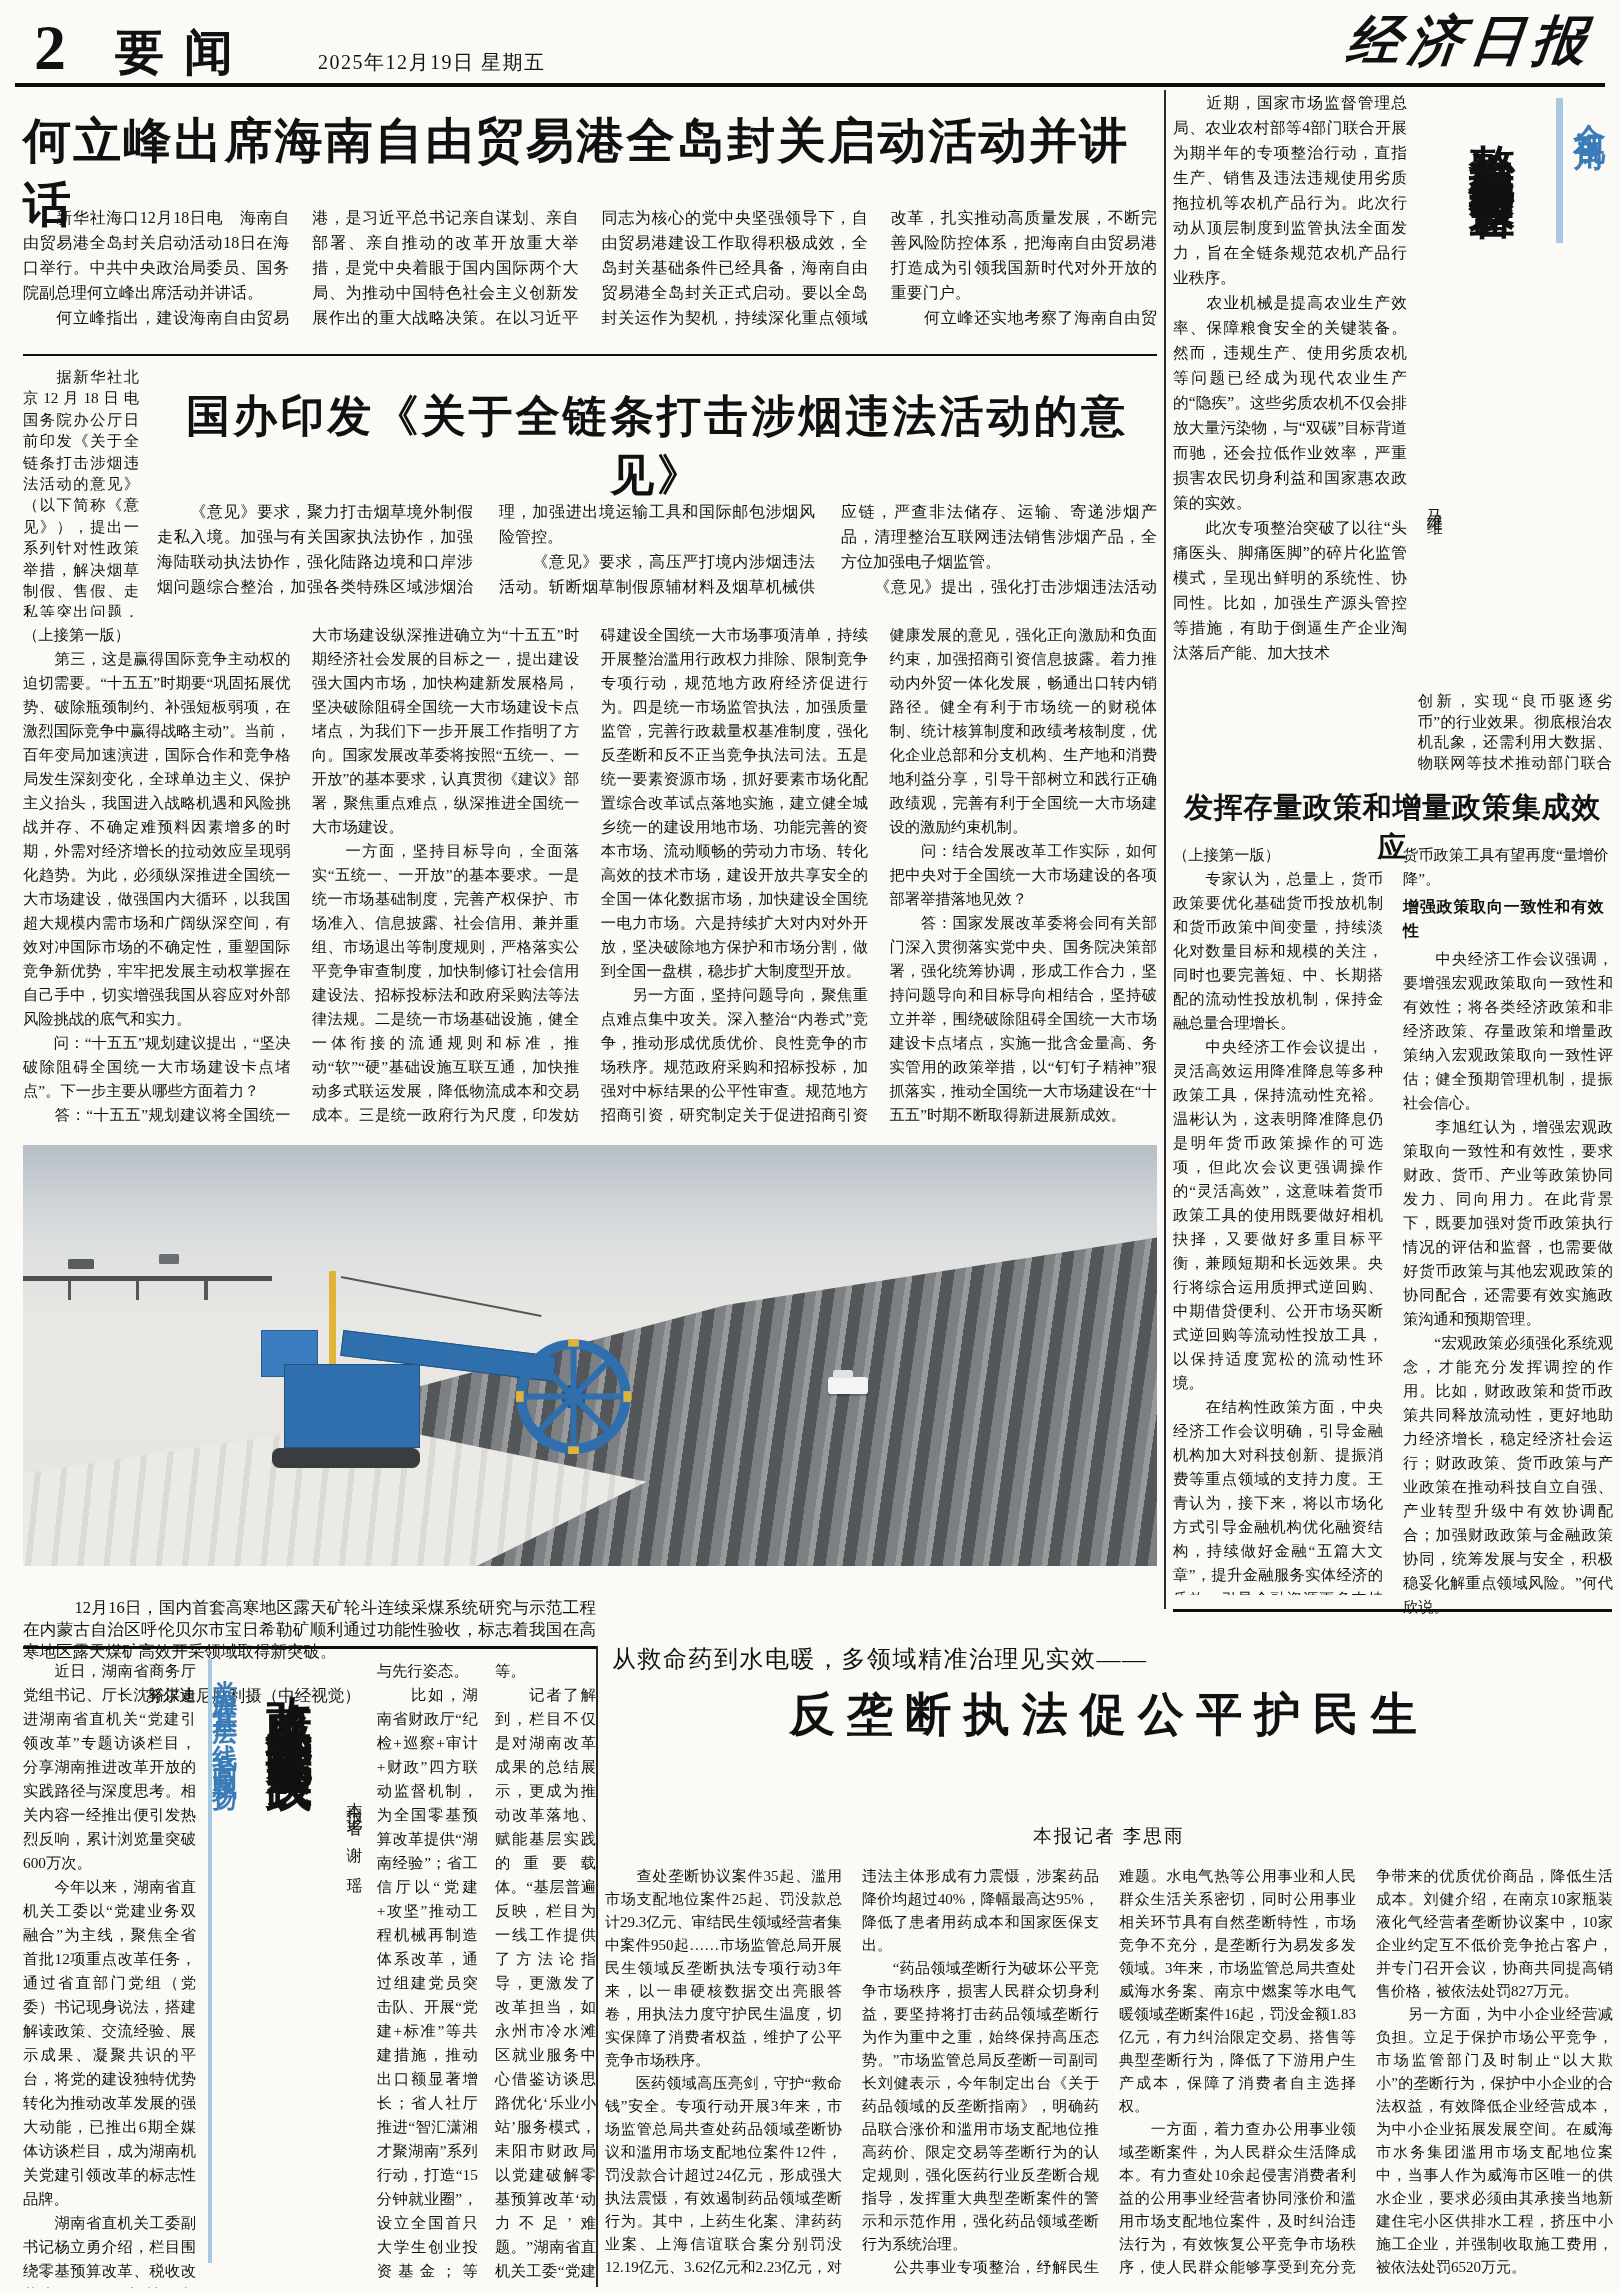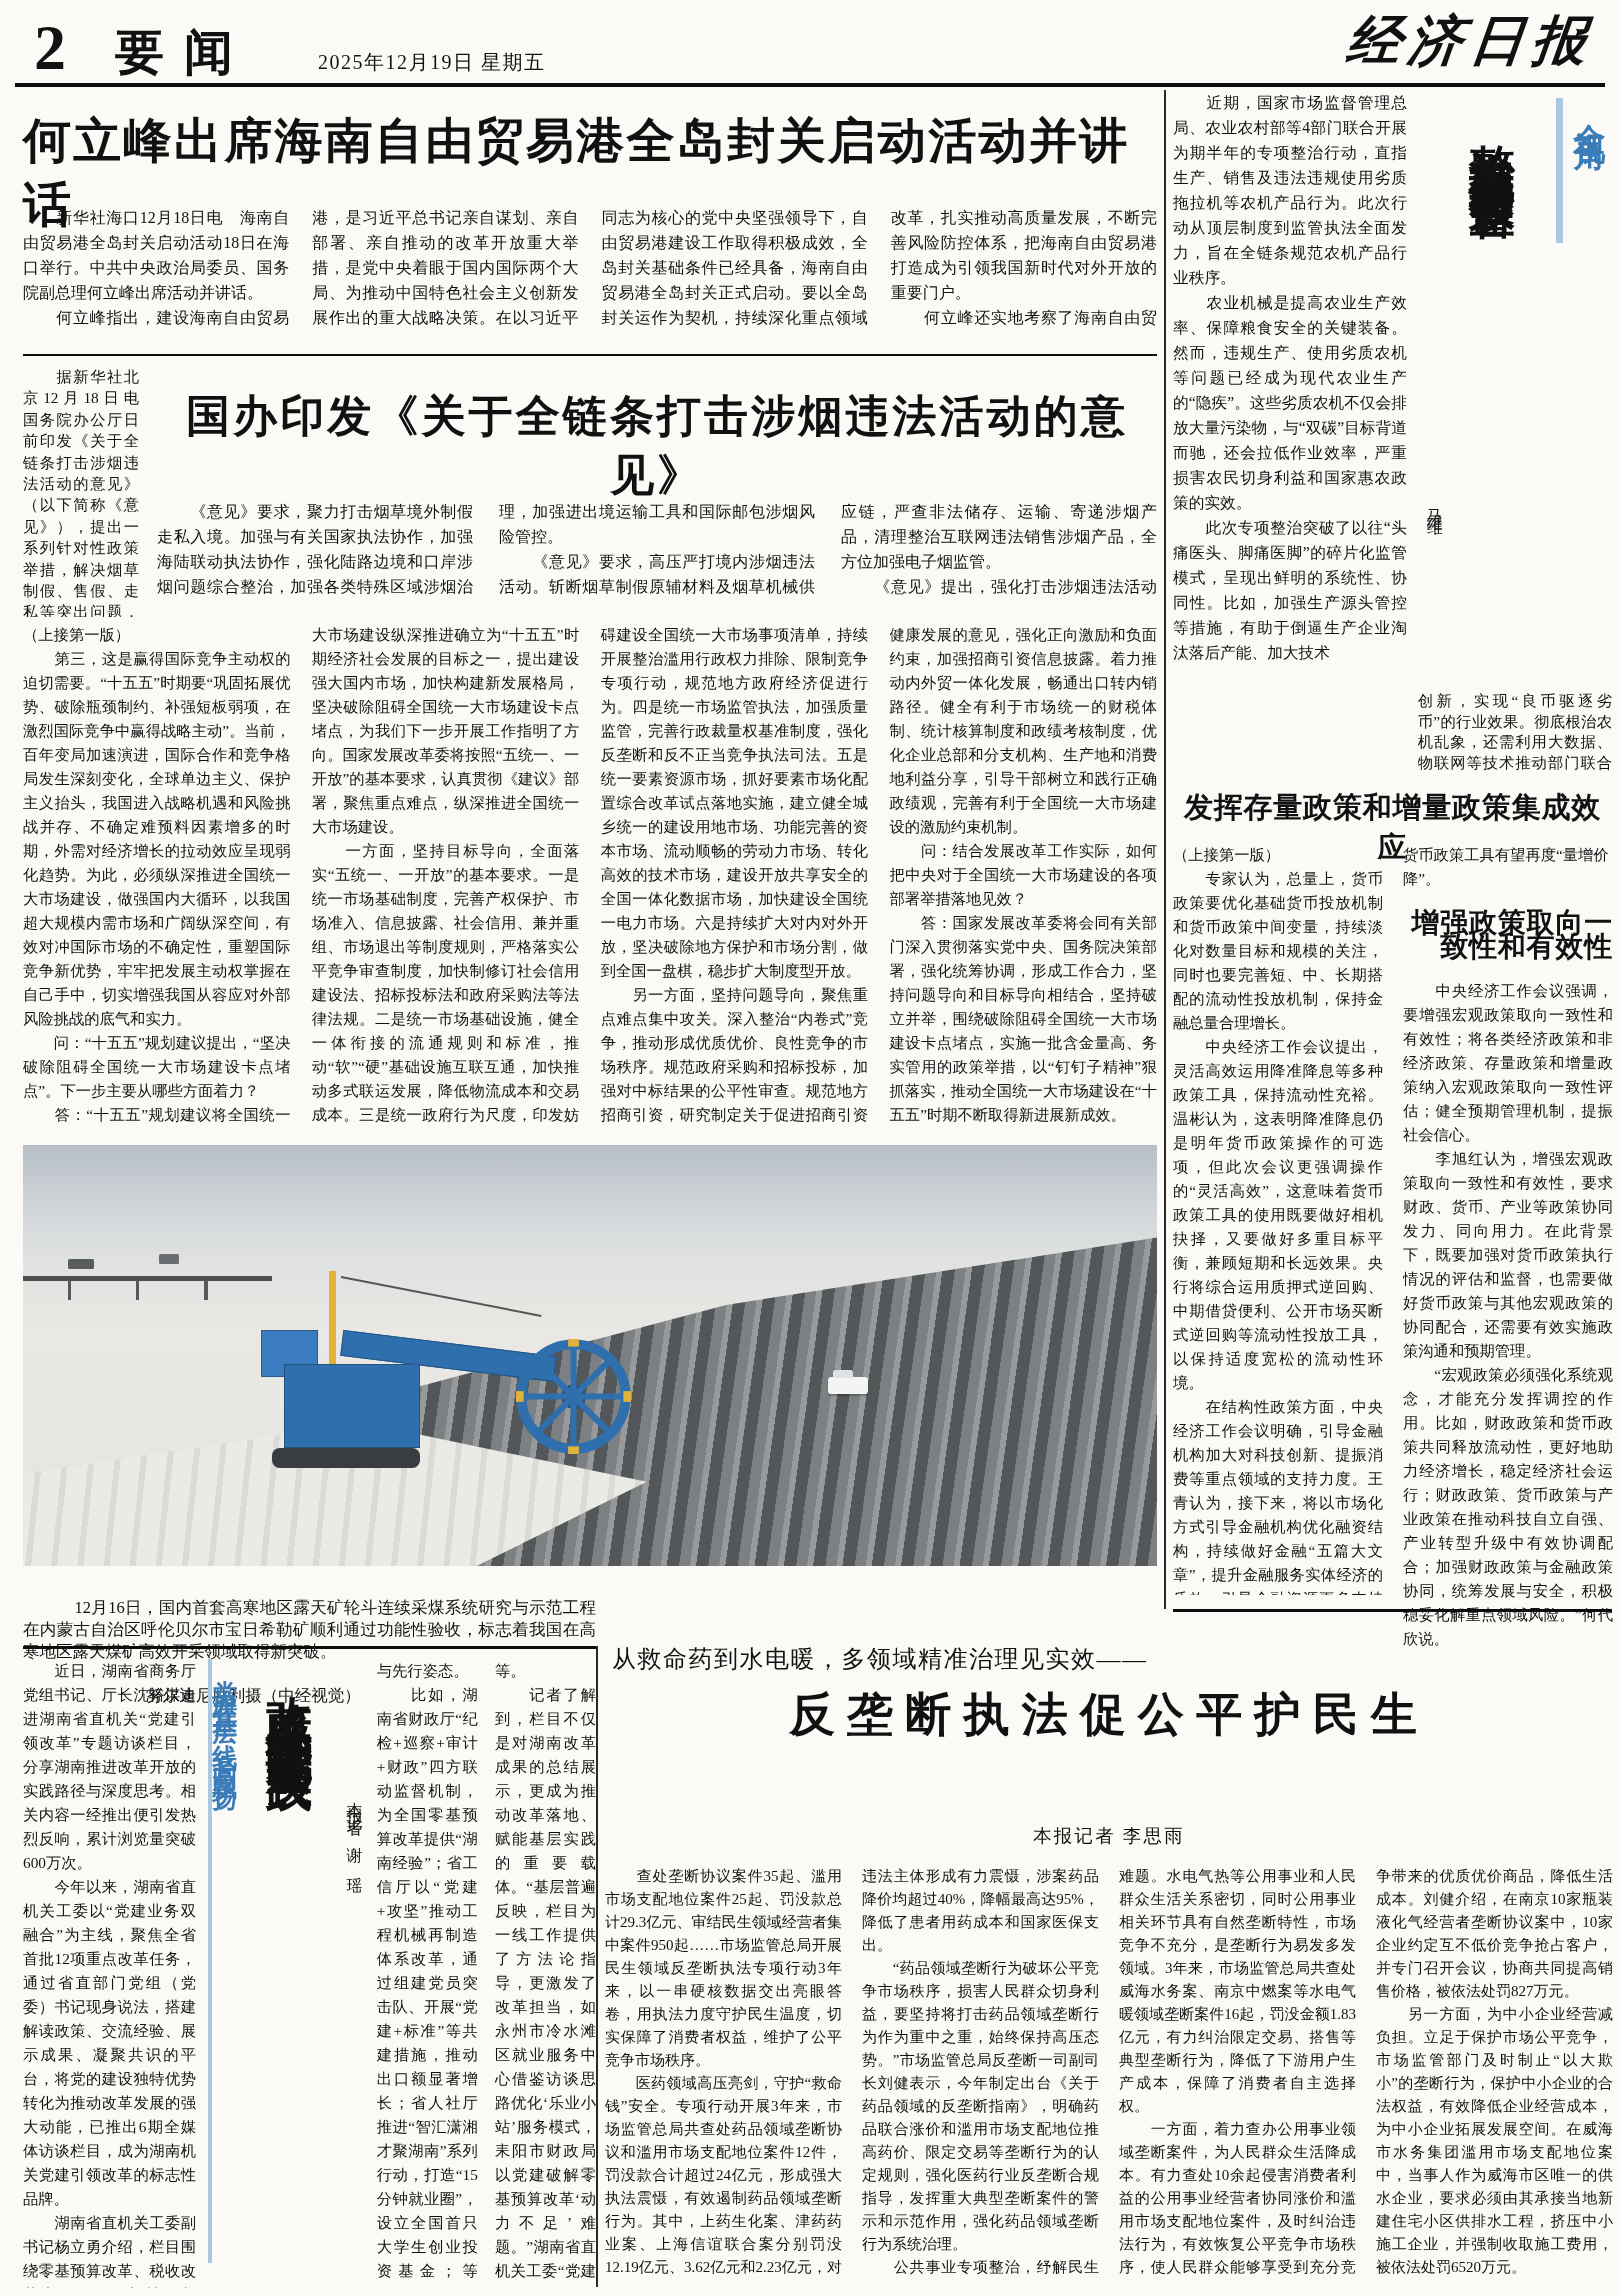--- a/index.html
+++ b/index.html
@@ -89,21 +89,21 @@
              color:var(--blue);letter-spacing:7.7px;border-left:7.7px solid var(--lightblue);padding-left:4.6px;height:145px;}
   .jin-title{position:absolute;left:44px;top:18.4px;writing-mode:vertical-rl;font-size:46px;font-weight:bold;
              letter-spacing:4.6px;height:582px;font-family:var(--sans);}
   .jin-author{position:absolute;left:6.1px;top:406px;writing-mode:vertical-rl;font-size:16px;letter-spacing:4.6px;}
   .jin-colB-text{position:absolute;left:0;bottom:0;width:100%;height:83px;font-size:15.3px;line-height:20.7px;}
   
   .pol-headline{position:absolute;left:1173px;top:788px;width:439px;text-align:center;
                 font-size:29px;font-weight:bold;letter-spacing:0.8px;}
   .pol-colA{position:absolute;left:1173px;top:843px;width:210px;height:752px;font-size:15.3px;line-height:24px;}
   .pol-colB{position:absolute;left:1403px;top:843px;width:210px;height:752px;font-size:15.3px;line-height:24px;}
-  .pol-subhead{display:block;text-align:right;font-size:28px;font-weight:bold;margin:20px 0;letter-spacing:0.8px;}
+  .pol-subhead{display:block;text-align:left;font-size:16px;font-weight:bold;margin:4px 0;letter-spacing:0.8px;}
   .strip-bottom-rule{left:1173px;top:1609px;width:439px;height:3.1px;}
 </style>
 </head>
 <body>
 
 <div class="page">
 
   <div class="pagenum">2</div>
   <div class="section-title">要闻</div>
   <div class="issue-date">2025年12月19日  星期五</div>

